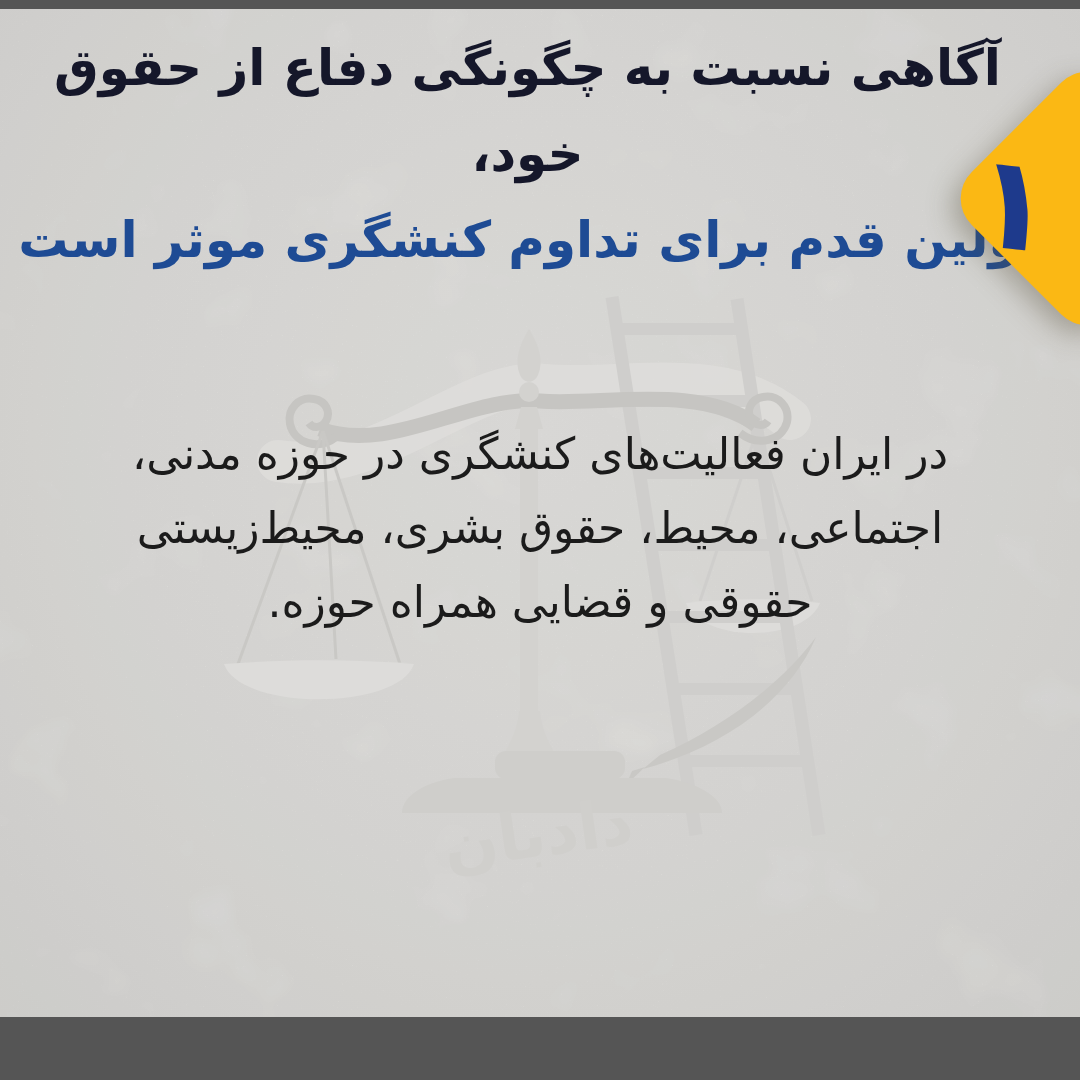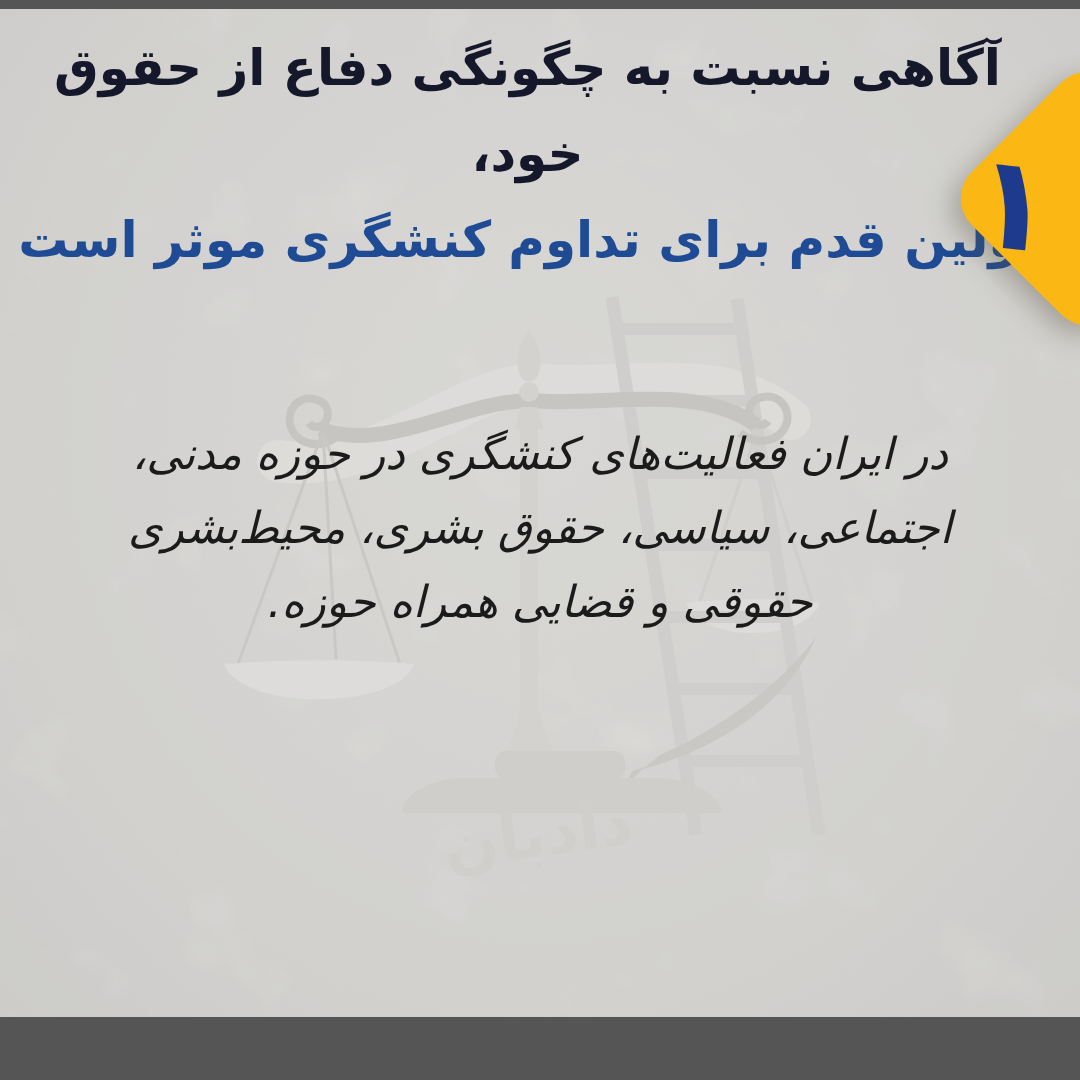--- a/index.html
+++ b/index.html
@@ -37,21 +37,21 @@
   }
   .tab-num{
     position:absolute;left:974px;top:130px;z-index:6;
     font-size:130px;line-height:1;font-weight:700;color:#1e3a8c;
     transform:rotate(6deg);
   }
   
   .body-text{
     position:absolute;left:35px;top:408px;width:1010px;z-index:4;
     direction:rtl;text-align:center;
-    font-size:44px;line-height:74px;color:#1b1b1b;font-style:italic;
+    font-size:44px;line-height:74px;color:#1b1b1b;
   }
 </style>
 </head>
 <body>
 
 <div class="canvas">
 
   <svg class="wm-svg" width="760" height="700" viewBox="0 0 760 700" aria-hidden="true">
 
     <path d="M138,182 C 240,198 330,96 405,106 C 480,113 582,84 650,140" fill="none" stroke="#deddda" stroke-width="42" stroke-linecap="round" opacity="0.85"></path>
@@ -110,21 +110,21 @@
   <div class="headline">
     <div class="l1">آگاهی نسبت به چگونگی دفاع از حقوق خود،</div>
     <div class="l2">اولین قدم برای تداوم کنشگری موثر است</div>
   </div>
 
   <div class="tab"></div>
   <div class="tab-num">۱</div>
 
   <div class="body-text">
     <div>در ایران فعالیت‌های کنشگری در حوزه مدنی،</div>
-    <div>اجتماعی، سیاسی، حقوق بشری، محیط‌بشری</div>
+    <div>اجتماعی، محیط، حقوق بشری، محیط‌زیستی</div>
     <div>حقوقی و قضایی همراه حوزه.</div>
   </div>
 
   <svg class="texture" width="1080" height="1080" aria-hidden="true">
     <defs>
       <filter id="mottle" x="0" y="0" width="100%" height="100%">
         <feTurbulence type="fractalNoise" baseFrequency="0.012" numOctaves="3" seed="4"></feTurbulence>
         <feColorMatrix type="matrix" values="0 0 0 0 0  0 0 0 0 0  0 0 0 0 0  0.8 0.8 0.8 0 0"></feColorMatrix>
       </filter>
       <filter id="grain" x="0" y="0" width="100%" height="100%">

